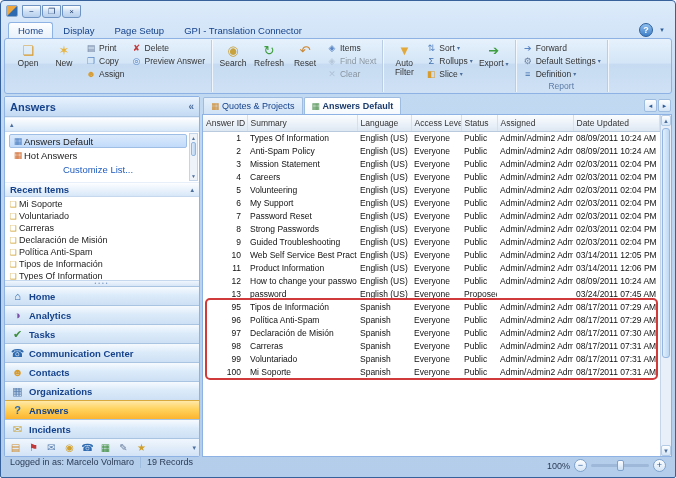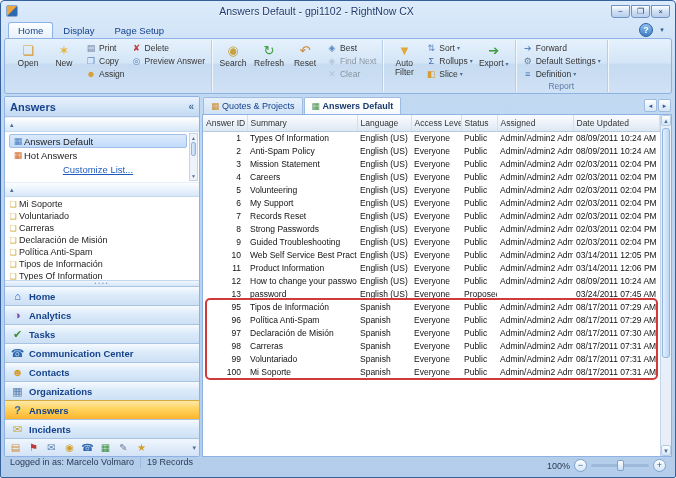--- a/index.html
+++ b/index.html
@@ -48,21 +48,21 @@
 .sb-header { height:20px; flex:0 0 auto; background:linear-gradient(#e8f2fd,#c3daf3); border-bottom:1px solid #a9c4e2; display:flex; align-items:center; padding:0 5px; }
 .sb-title { flex:1; font-size:11px; font-weight:bold; color:#15428b; }
 .sb-collapse { color:#4d6f9e; font-size:10px; font-weight:bold; }
 .sec-header { height:15px; flex:0 0 auto; background:linear-gradient(#fdfeff,#d7e7f8); border-top:1px solid #e7f0fa; border-bottom:1px solid #c5d8ee; display:flex; align-items:center; padding:0 5px; }
 .sec-label { flex:1; font-size:9.5px; font-weight:bold; color:#15428b; }
 .sec-chevron { font-size:7px; color:#4d6f9e; }
 .answers-list { height:50px; flex:0 0 auto; position:relative; padding:2px 12px 0 4px; background:#fff; }
 .tree-item { height:14px; display:flex; align-items:center; font-size:9.5px; color:#222; padding:0 2px; border:1px solid transparent; border-radius:2px; white-space:nowrap; }
 .tree-item.selected { background:linear-gradient(#dceafc,#c1dbfa); border-color:#9ebee6; }
 .tree-item .icon { width:12px; font-size:9px; text-align:center; }
-.customize-link { display:block; text-align:center; font-size:9.5px; color:#1e5bbf; text-decoration:underline; margin-top:2px; white-space:nowrap; }
+.customize-link { display:block; text-align:center; font-size:9.5px; color:#1e5bbf; margin-top:2px; white-space:nowrap; }
 .mini-scroll { position:absolute; right:1px; top:1px; bottom:1px; width:9px; background:#eef3fa; border:1px solid #c5d5e9; display:flex; flex-direction:column; }
 .mini-scroll .sarr { height:8px; font-size:5px; color:#4d6f9e; text-align:center; line-height:8px; }
 .mini-scroll .sthumb { flex:0 0 14px; margin:0 1px; background:linear-gradient(90deg,#dcebfc,#b9d4f1); border:1px solid #93b5df; border-radius:2px; }
 .recent-list { flex:1; min-height:0; overflow:hidden; padding:1px 2px; background:#fff; }
 .recent-item { height:12px; display:flex; align-items:center; font-size:9px; color:#222; white-space:nowrap; }
 .recent-item .icon { width:12px; font-size:8px; text-align:center; }
 .sb-splitter { height:6px; flex:0 0 auto; background:linear-gradient(#f0f6fd,#d7e6f7); border-top:1px solid #c5d8ee; text-align:center; font-size:5px; line-height:5px; color:#7d9cc4; letter-spacing:2px; }
 .nav-list { flex:0 0 auto; display:flex; flex-direction:column; }
 .nav-btn { height:19px; display:flex; align-items:center; padding:0 5px; border-top:1px solid #a9c4e2; background:linear-gradient(#f6fafe,#dcebfa 45%,#cde0f4); font-size:9.5px; font-weight:bold; color:#15428b; white-space:nowrap; }
 .nav-btn .icon { width:15px; font-size:11px; text-align:center; margin-right:4px; }
@@ -103,33 +103,33 @@
 .zoom-track { width:58px; height:3px; background:#9db8d9; border-radius:2px; position:relative; }
 .zoom-thumb { position:absolute; left:26px; top:-4px; width:7px; height:11px; background:linear-gradient(#fdfeff,#cadef5); border:1px solid #7fa2cd; border-radius:2px; }
 </style>
 </head>
 <body>
 
 <div class="window">
 
   <div class="titlebar">
     <div class="app-icon"></div>
-    <div class="title-text">Answers Default - gpi1102 - RightNow CX</div>
     <div class="win-controls">
       <div class="win-btn">−</div>
       <div class="win-btn">❐</div>
       <div class="win-btn">×</div>
     </div>
   </div>
 
   <div class="ribbon-tabs">
     <div id="ribbon-tabs-holder" style="display:flex;">
         <div class="rtab active">Home</div>
         <div class="rtab">Display</div>
         <div class="rtab">Page Setup</div>
+        <div class="rtab">GPI - Translation Connector</div>
       </div>
     <div class="tab-spacer"></div>
     <div class="help-btn">?</div>
     <div class="mini-chevron">▾</div>
   </div>
 
   <div class="ribbon">
     <div id="ribbon-groups" style="display:flex;flex:1;">
         <div class="rgroup">
           <div class="rgroup-body">
@@ -177,21 +177,21 @@
               <span class="icon " style="color: rgb(63, 158, 63);">↻</span>
               <span class="lbl">Refresh</span>
             </div>
             <div class="rbtn large">
               <span class="icon " style="color: rgb(204, 136, 51);">↶</span>
               <span class="lbl">Reset</span>
             </div>
             <div class="small-col">
               <div class="rbtn small">
                 <span class="icon " style="color: rgb(91, 135, 197);">◈</span>
-                <span class="lbl">Best</span>
+                <span class="lbl">Items</span>
               </div>
               <div class="rbtn small disabled">
                 <span class="icon " style="color: rgb(147, 163, 184);">◈</span>
                 <span class="lbl">Find Next</span>
               </div>
               <div class="rbtn small disabled">
                 <span class="icon " style="color: rgb(147, 163, 184);">✕</span>
                 <span class="lbl">Clear</span>
               </div>
             </div>
@@ -276,20 +276,21 @@
         <a class="customize-link">Customize List...</a>
         <div class="mini-scroll">
           <div class="sarr">▲</div>
           <div class="sthumb"></div>
           <div style="flex:1"></div>
           <div class="sarr">▼</div>
         </div>
       </div>
 
       <div class="sec-header">
+        <div class="sec-label">Recent Items</div>
         <div class="sec-chevron">▴</div>
       </div>
 
       <div class="recent-list" id="recent-items-holder">
           <div class="recent-item">
             <span class="icon " style="color: rgb(207, 160, 46);">❏</span>
             <span>Mi Soporte</span>
           </div>
           <div class="recent-item">
             <span class="icon " style="color: rgb(207, 160, 46);">❏</span>
@@ -458,21 +459,21 @@
                   <td>6</td>
                   <td>My Support</td>
                   <td>English (US)</td>
                   <td>Everyone</td>
                   <td>Public</td>
                   <td>Admin/Admin2 Admin</td>
                   <td>02/03/2011 02:04 PM</td>
                 </tr>
                 <tr class="row">
                   <td>7</td>
-                  <td>Records Reset</td>
+                  <td>Password Reset</td>
                   <td>English (US)</td>
                   <td>Everyone</td>
                   <td>Public</td>
                   <td>Admin/Admin2 Admin</td>
                   <td>02/03/2011 02:04 PM</td>
                 </tr>
                 <tr class="row">
                   <td>8</td>
                   <td>Strong Passwords</td>
                   <td>English (US)</td>

